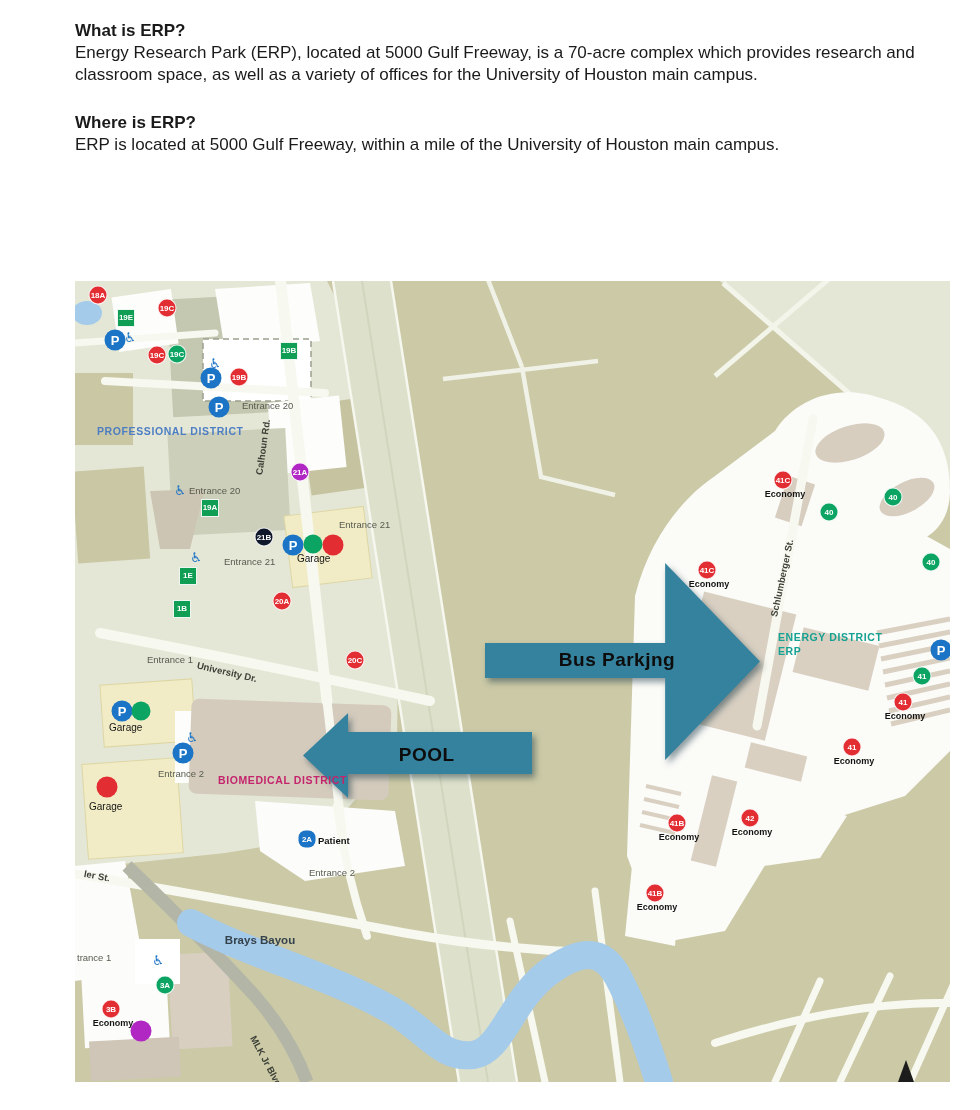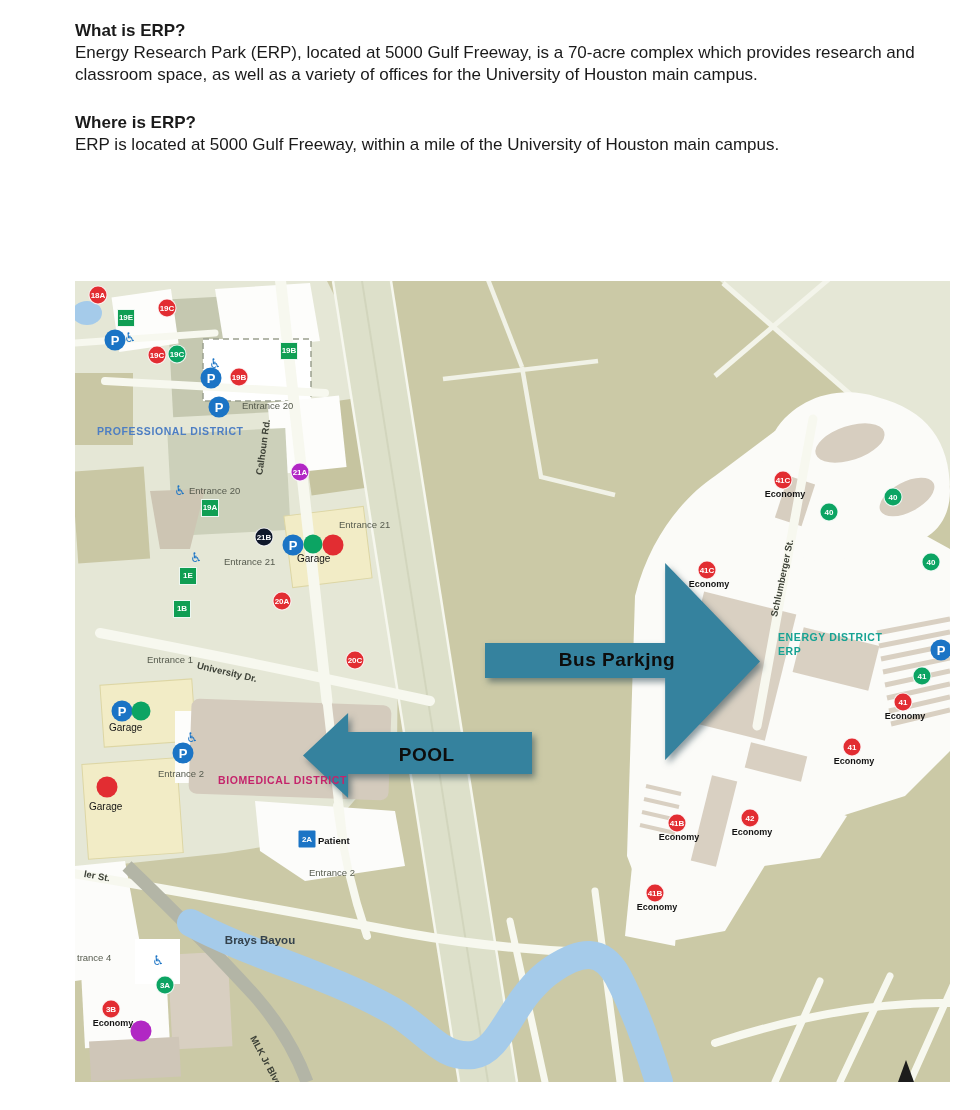--- a/index.html
+++ b/index.html
@@ -19,21 +19,21 @@
   .arrow{position:absolute;filter:drop-shadow(3px 4px 3px rgba(25,55,70,.5));}
   .arrow-shape{width:100%;height:100%;}
   .arrow-label{position:absolute;transform:translate(-50%,-50%);font-weight:bold;
                font-size:19px;letter-spacing:.5px;white-space:nowrap;}
   
   .badge{position:absolute;transform:translate(-50%,-50%);display:flex;align-items:center;
          justify-content:center;color:#fff;font-weight:bold;font-size:8px;width:19px;height:19px;
          border-radius:50%;border:1px solid rgba(255,255,255,.92);box-sizing:border-box;
          letter-spacing:0;line-height:1;}
   .badge.greensq{border-radius:0;width:18px;height:18px;}
-  .badge.bluesq{border-radius:1px;width:17px;height:17px;border:none;font-size:8px;}
+  .badge.bluesq{border-radius:7px;width:17px;height:17px;border:none;font-size:8px;}
   .badge.P{width:21px;height:21px;font-size:13px;border:none;}
   .dot{position:absolute;transform:translate(-50%,-50%);border-radius:50%;}
   .acc{position:absolute;transform:translate(-50%,-50%);font-family:"DejaVu Sans",sans-serif;
        font-size:13px;font-weight:bold;line-height:1;}
   .sub{position:absolute;transform:translate(-50%,0);font-size:9px;font-weight:bold;color:#131313;
        white-space:nowrap;}
   .subr{position:absolute;transform:translate(0,-50%);font-size:9.5px;font-weight:bold;color:#131313;
         white-space:nowrap;}
   
   .lbl{position:absolute;white-space:nowrap;line-height:1;}
@@ -176,21 +176,21 @@
         <div class="lbl street" style="left: 191px; top: 780px; transform: translate(-50%, -50%) rotate(62deg);">MLK Jr Blvd</div>
         <div class="lbl street" style="left: 22px; top: 595px; transform: translate(-50%, -50%) rotate(10deg);">ler St.</div>
         <div class="lbl bayou" style="left: 185px; top: 660px;">Brays Bayou</div>
         <div class="lbl entrance" style="left: 167px; top: 120px;">Entrance 20</div>
         <div class="lbl entrance" style="left: 114px; top: 205px;">Entrance 20</div>
         <div class="lbl entrance" style="left: 264px; top: 239px;">Entrance 21</div>
         <div class="lbl entrance" style="left: 149px; top: 276px;">Entrance 21</div>
         <div class="lbl entrance" style="left: 72px; top: 374px;">Entrance 1</div>
         <div class="lbl entrance" style="left: 83px; top: 488px;">Entrance 2</div>
         <div class="lbl entrance" style="left: 234px; top: 587px;">Entrance 2</div>
-        <div class="lbl entrance" style="left: 2px; top: 672px;">trance 4</div>
+        <div class="lbl entrance" style="left: 2px; top: 672px;">trance 1</div>
         <div class="lbl garage" style="left: 222px; top: 273px;">Garage</div>
         <div class="lbl garage" style="left: 34px; top: 442px;">Garage</div>
         <div class="lbl garage" style="left: 14px; top: 521px;">Garage</div>
         <div class="badge red" style="background: rgb(226, 45, 50); left: 23px; top: 14px;">18A</div>
         <div class="badge red" style="background: rgb(226, 45, 50); left: 92px; top: 27px;">19C</div>
         <div class="badge red" style="background: rgb(226, 45, 50); left: 82px; top: 74px;">19C</div>
         <div class="badge red" style="background: rgb(226, 45, 50); left: 164px; top: 96px;">19B</div>
         <div class="badge red" style="background: #0f172a; left: 189px; top: 256px;">21B</div>
         <div class="badge red" style="background: rgb(226, 45, 50); left: 207px; top: 320px;">20A</div>
         <div class="badge red" style="background: rgb(226, 45, 50); left: 280px; top: 379px;">20C</div>

